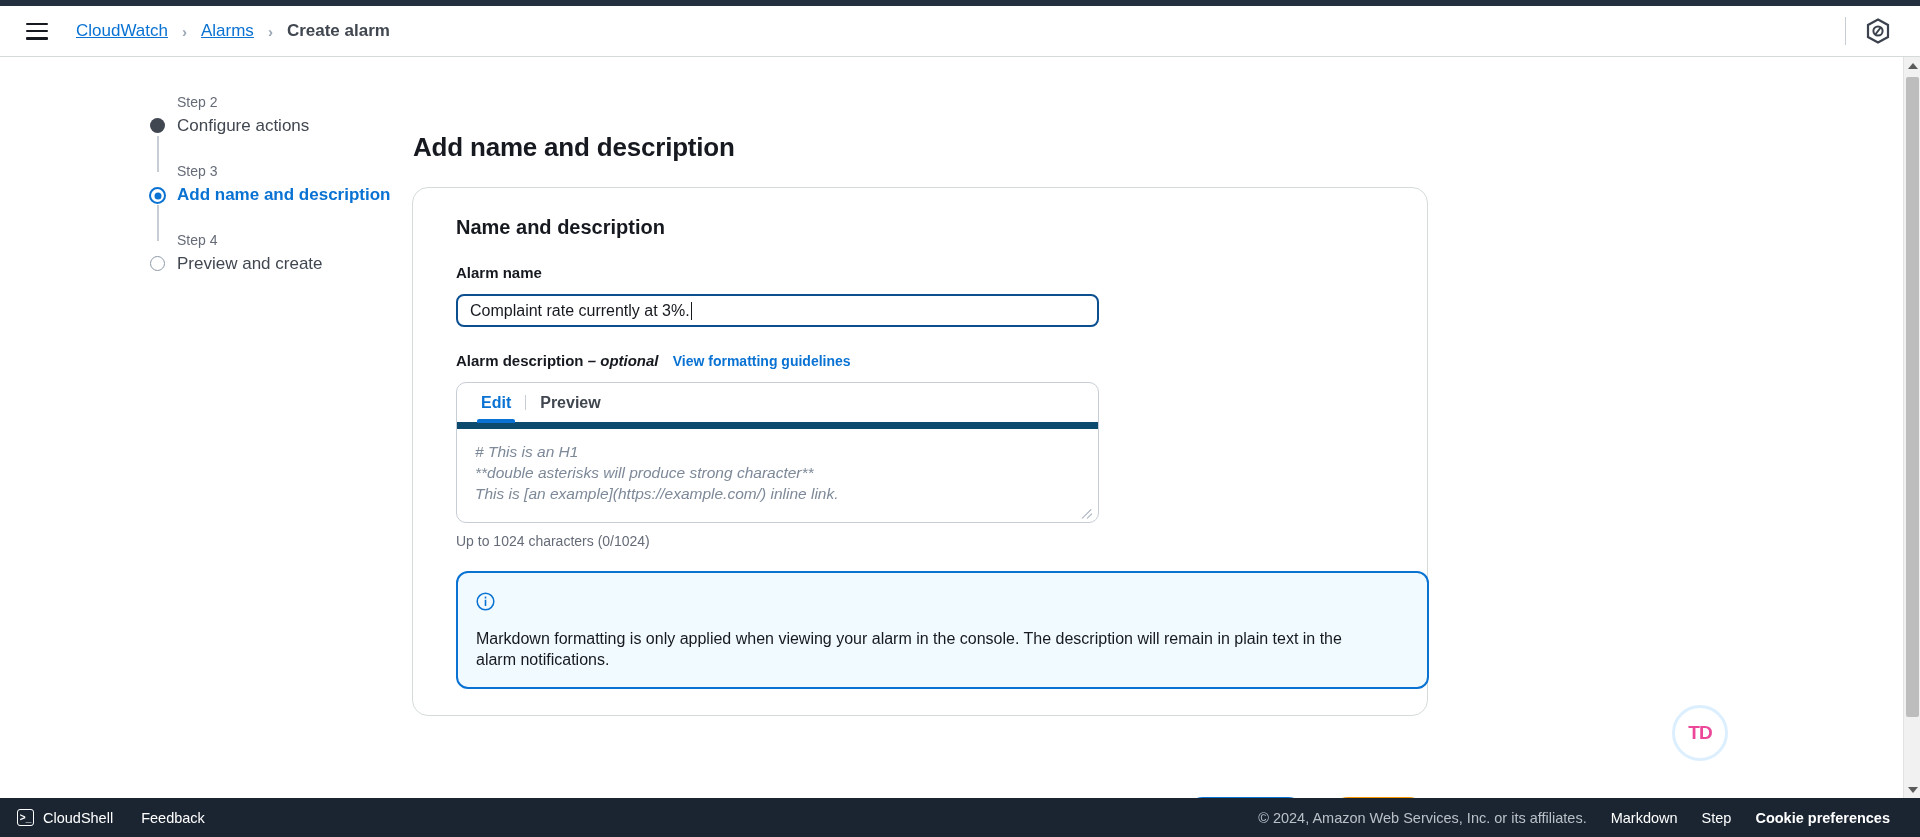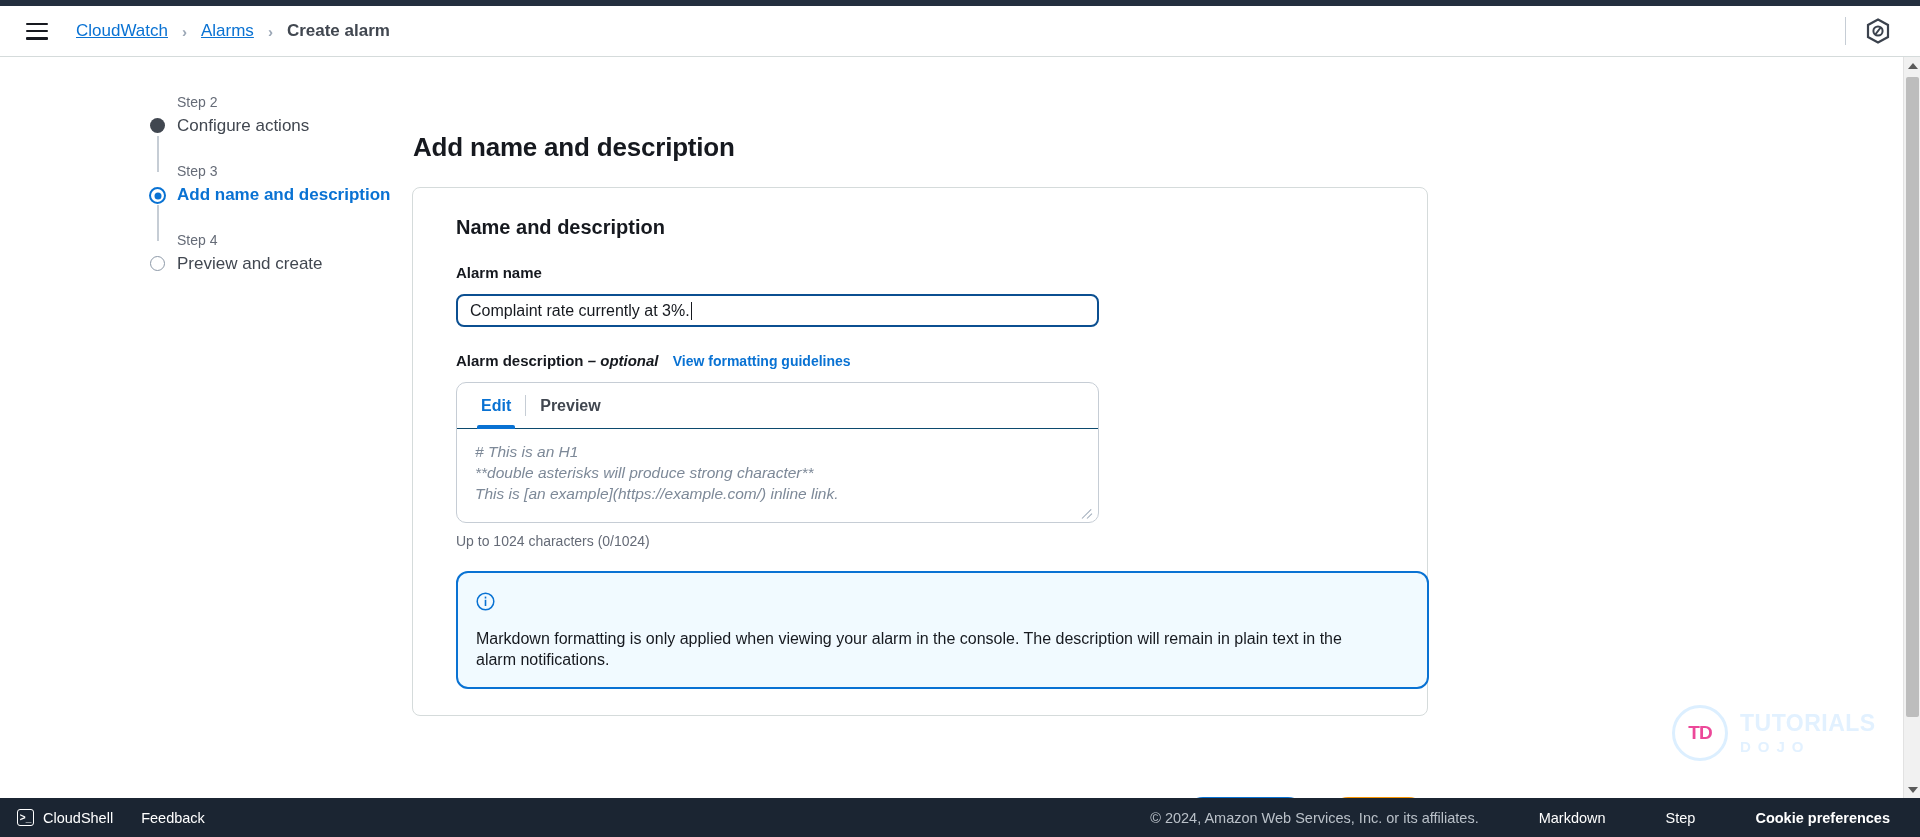--- a/index.html
+++ b/index.html
@@ -197,21 +197,21 @@
   }
 
   
   .card {
     position: absolute;
     top: 130px;
     left: 412px;
     width: 1016px;
     background: #ffffff;
     border: 1px solid #d5dbdb;
-    border-radius: 8px;
+    border-radius: 16px;
     padding: 22px 22px 26px 22px;
   }
   .card-title {
     font-size: 20px;
     font-weight: bold;
     color: #16191f;
     margin: 6px 0 0 21px;
   }
 
   .field-block { margin: 24px 0 0 21px; }
@@ -263,21 +263,21 @@
     width: 643px;
     border: 1px solid #c6cdd5;
     border-radius: 10px;
     background: #ffffff;
     overflow: hidden;
   }
   .editor-tabs {
     display: flex;
     align-items: stretch;
     height: 46px;
-    border-bottom: 1px solid #0c4a6e;
+    border-bottom: 7px solid #0c4a6e;
     padding-left: 10px;
   }
   .etab {
     display: flex;
     align-items: center;
     padding: 0 14px;
     font-size: 16px;
     color: #414750;
     font-weight: bold;
     cursor: pointer;
@@ -493,21 +493,21 @@
     border: 1.6px solid #ffffff;
     border-radius: 3px;
     display: flex;
     align-items: center;
     justify-content: center;
     font-size: 10px;
     font-weight: bold;
     color: #ffffff;
     line-height: 1;
   }
-  .bb-right { margin-left: auto; display: flex; align-items: center; gap: 60px; margin-right: 30px; }
+  .bb-right { margin-left: auto; display: flex; align-items: center; gap: 24px; margin-right: 30px; }
   .bb-copy { color: #b9c0c8; }
   .bb-link { color: #ffffff; cursor: pointer; }
   .bb-link.strong { font-weight: bold; }
 </style>
 </head>
 <body>
 
 <div id="app">
 
   <div class="top-strip"></div>
@@ -624,24 +624,20 @@
     </div>
 
     <div class="actions">
 
       <button class="btn-outline">Previous</button>
       <button class="btn-primary">Next</button>
     </div>
 
     <div class="watermark">
       <div class="wm-badge">TD</div>
-      <div class="wm-text">
-        <div class="wm-top">TUTORIALS</div>
-        <div class="wm-bot">DOJO</div>
-      </div>
     </div>
 
   </div>
 
   <div class="scrollbar">
     <div class="sb-arrow up">
         <i></i>
       </div>
     <div class="sb-thumb"></div>
     <div class="sb-arrow down">

